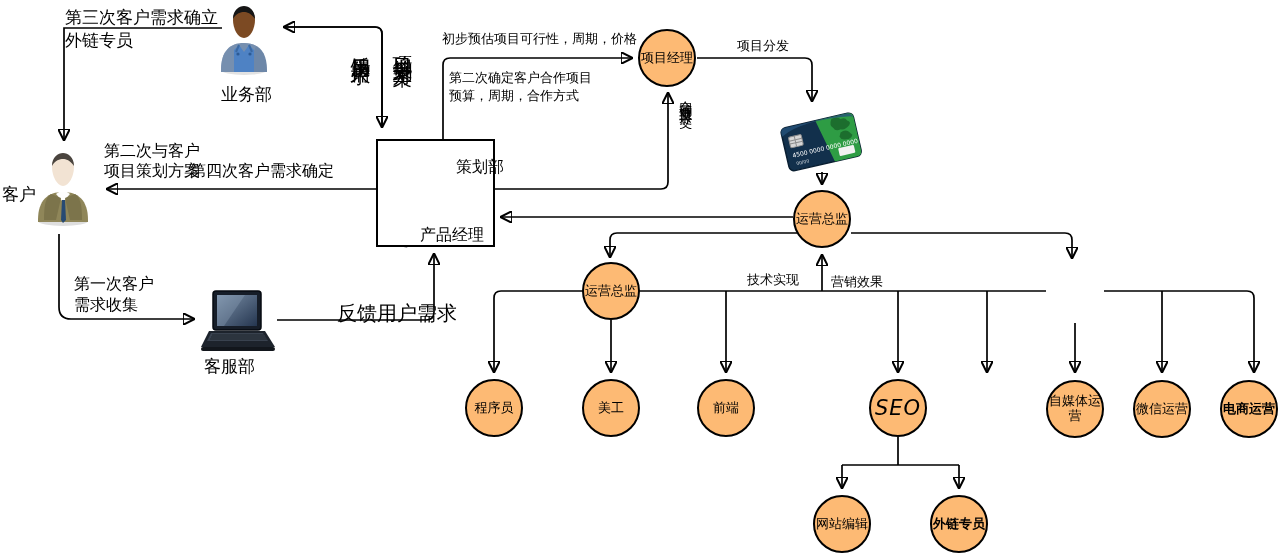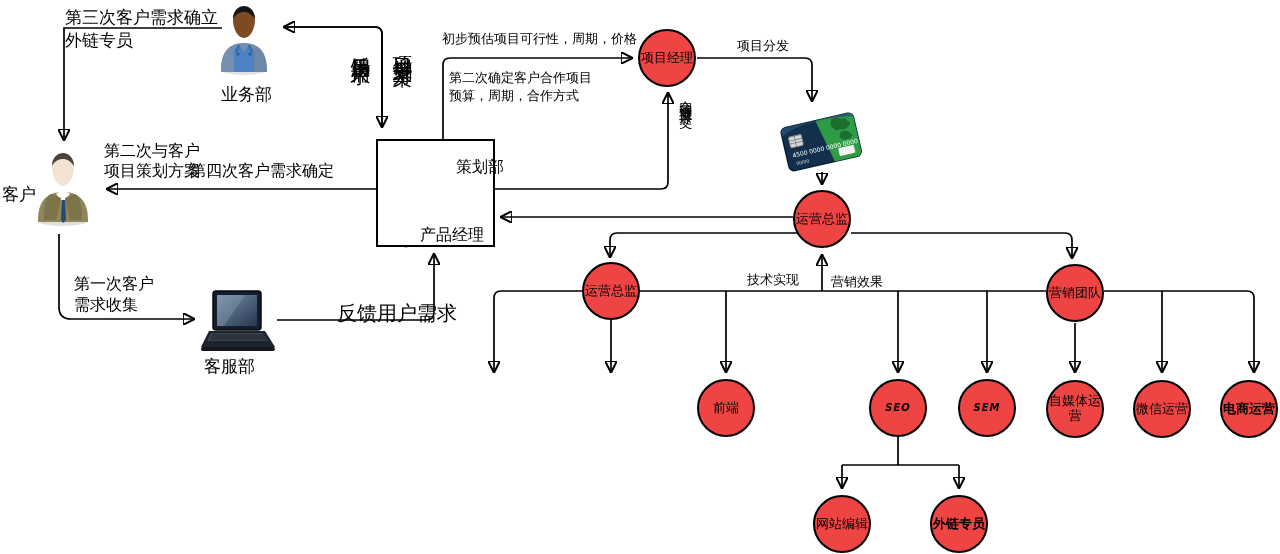--- a/index.html
+++ b/index.html
@@ -5,24 +5,24 @@
   *{margin:0;padding:0;box-sizing:border-box}
   html,body{background:#fff}
   .stage{position:relative;width:1280px;height:554px;background:#fff;overflow:hidden;
          font-family:"DejaVu Sans","Liberation Sans",sans-serif;color:#000}
   svg.wires{position:absolute;left:0;top:0;width:1280px;height:554px;pointer-events:none}
   svg.wires path{fill:none;stroke:#000;stroke-width:1.7}
   .lbl{position:absolute;white-space:nowrap;line-height:1.25;color:#000}
   .f17{font-size:17px}.f16{font-size:16px}.f14{font-size:20px}.f13{font-size:13px}
   .v{writing-mode:vertical-rl;letter-spacing:2px;white-space:nowrap}
   .node{position:absolute;width:58px;height:58px;border:2px solid #000;border-radius:50%;
-        background:#ef4444;display:flex;align-items:center;justify-content:center;
+        background:#fdba74;display:flex;align-items:center;justify-content:center;
         text-align:center;font-size:13px;line-height:1.15;padding:1px}
   .node.bold{font-weight:bold}
-  .node.en{font-size:10px;font-weight:bold;font-style:italic;letter-spacing:1px}
+  .node.en{font-size:21px;font-weight:normal;font-style:italic;letter-spacing:1px}
   .box{position:absolute;border:2px solid #000;background:#fff}
   .ic{position:absolute}
 </style>
 </head>
 <body>
 
 <div class="stage">
 
   <svg class="wires">
     <defs>
@@ -165,32 +165,32 @@
 
   <div class="node" style="left:638px;top:29px">
     <span>项目经理</span>
     </div>
   <div class="node" style="left:793px;top:190px">
     <span>运营总监</span>
     </div>
   <div class="node" style="left:582px;top:262px">
     <span>运营总监</span>
     </div>
-  <div class="node" style="left:1046px;top:264px">
-    <span>营销团队</span>
+  <div class="node" style="left:465px;top:379px">
+    <span>程序员</span>
+    </div>
+  <div class="node" style="left:582px;top:379px">
+    <span>美工</span>
     </div>
   <div class="node" style="left:697px;top:379px">
     <span>前端</span>
     </div>
   <div class="node en" style="left:869px;top:379px">
     <span>SEO</span>
     </div>
-  <div class="node en" style="left:958px;top:379px">
-    <span>SEM</span>
-    </div>
   <div class="node" style="left:1133px;top:380px">
     <span>微信运营</span>
     </div>
   <div class="node" style="left:1046px;top:380px">
     <span>自媒体运营</span>
     </div>
   <div class="node" style="left:813px;top:495px">
     <span>网站编辑</span>
     </div>
   <div class="node bold" style="left:1220px;top:380px">

